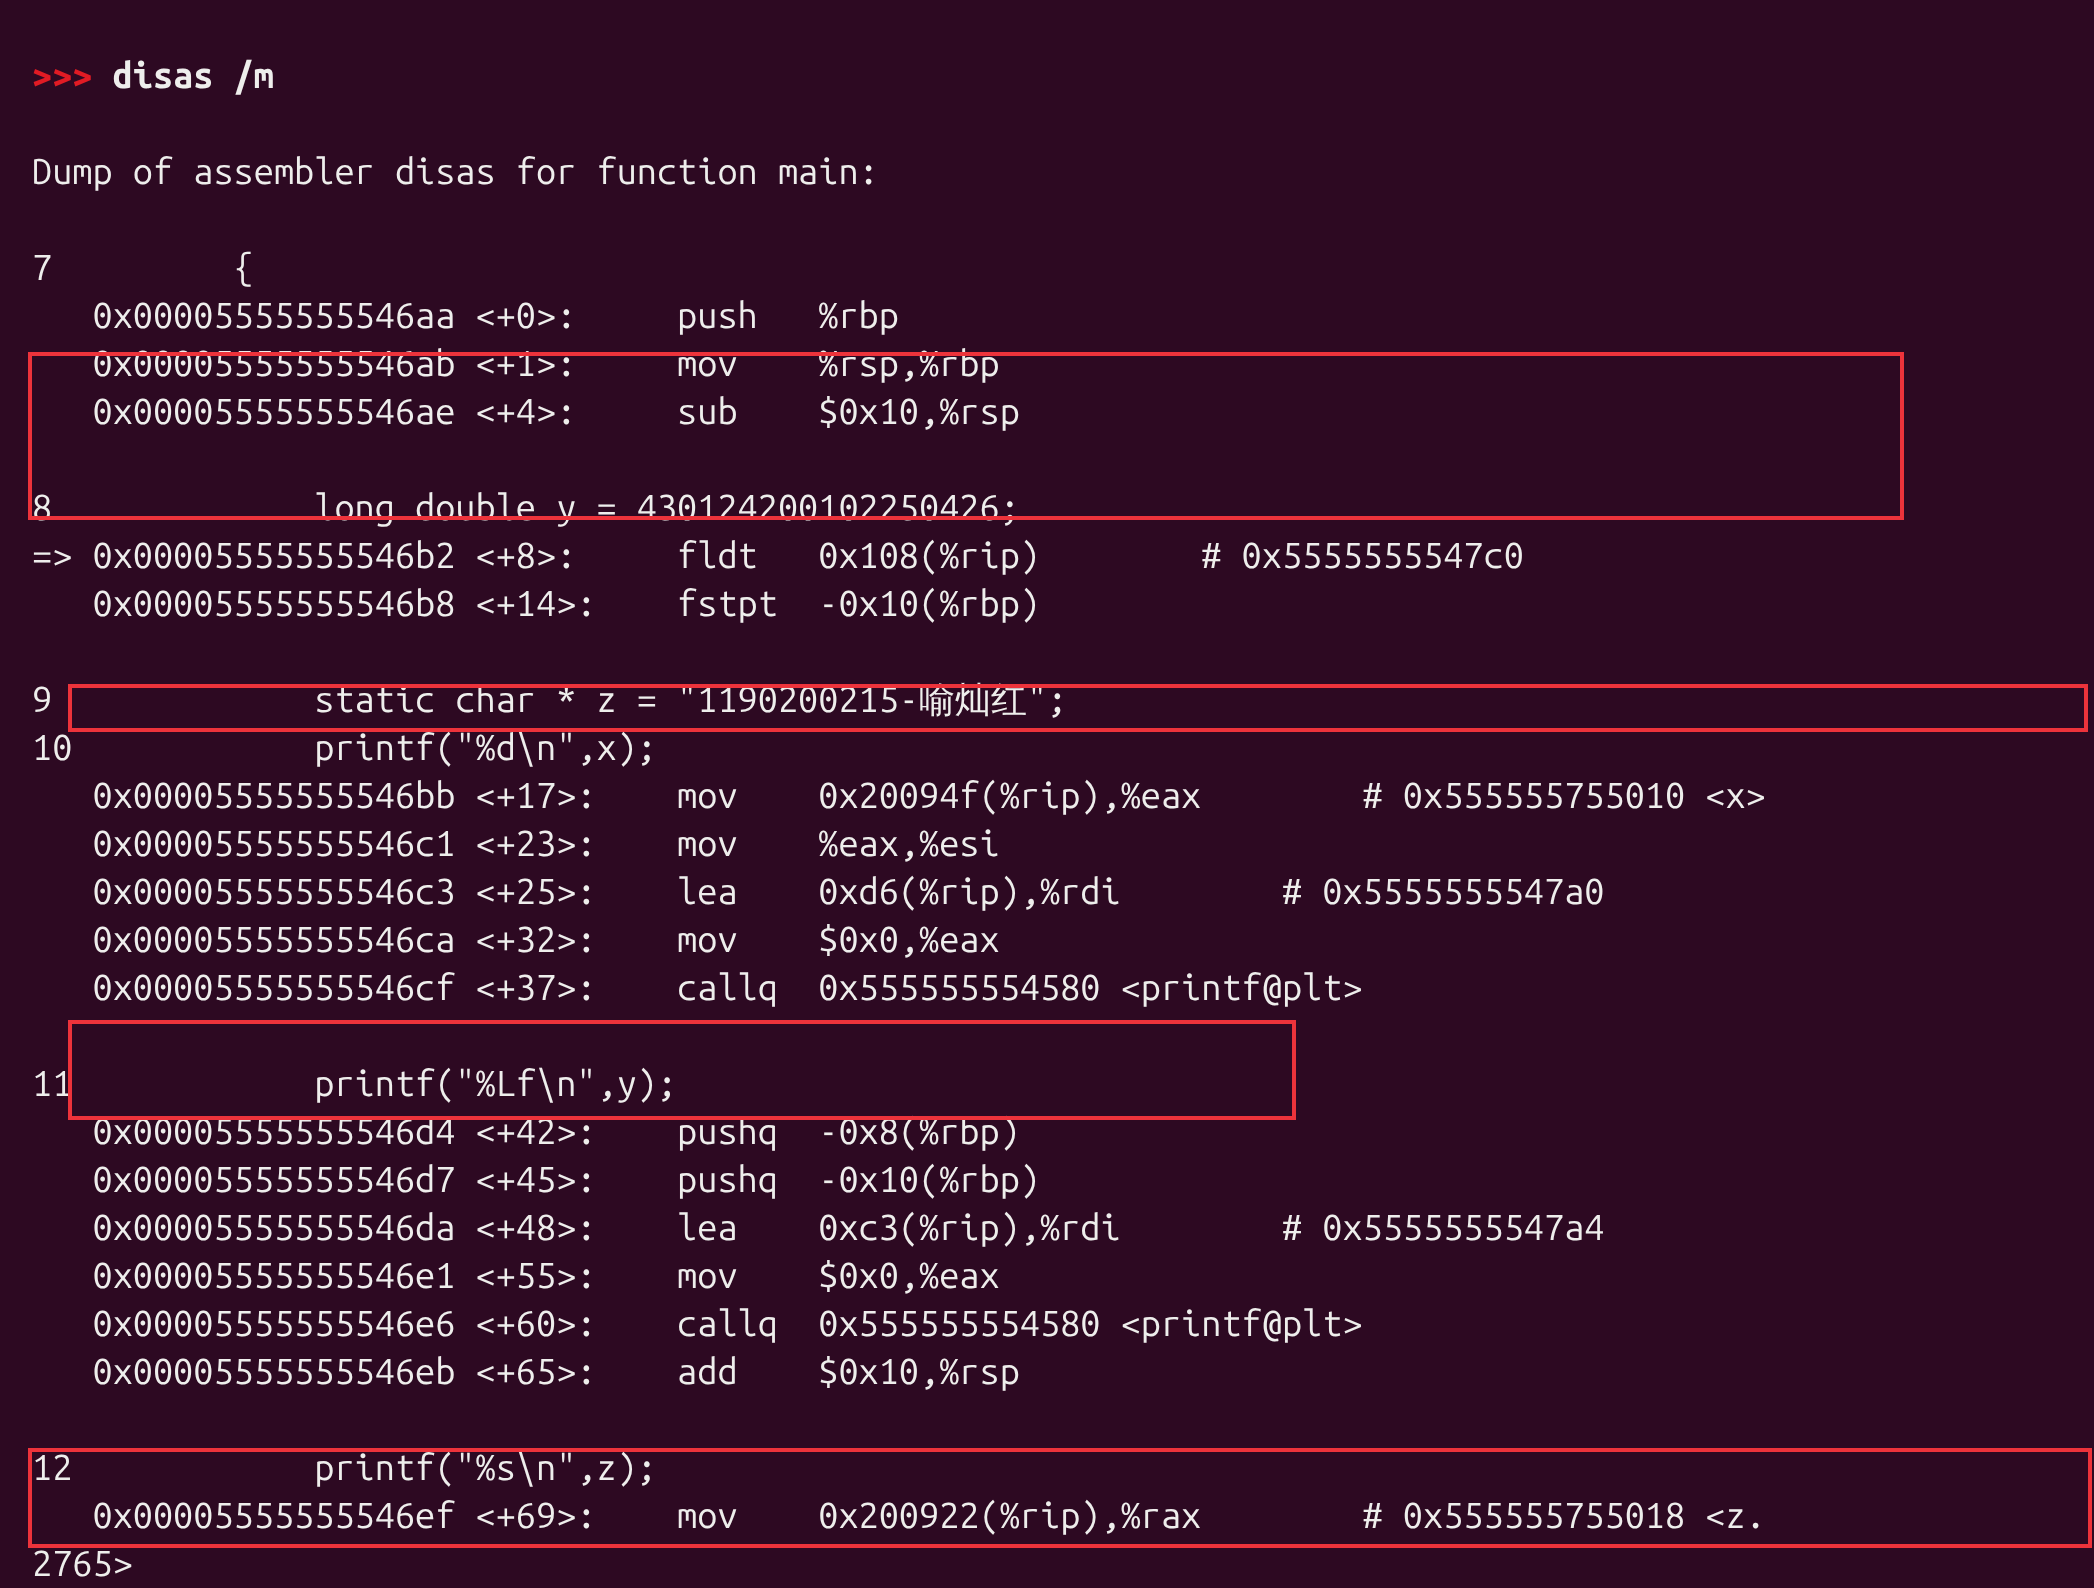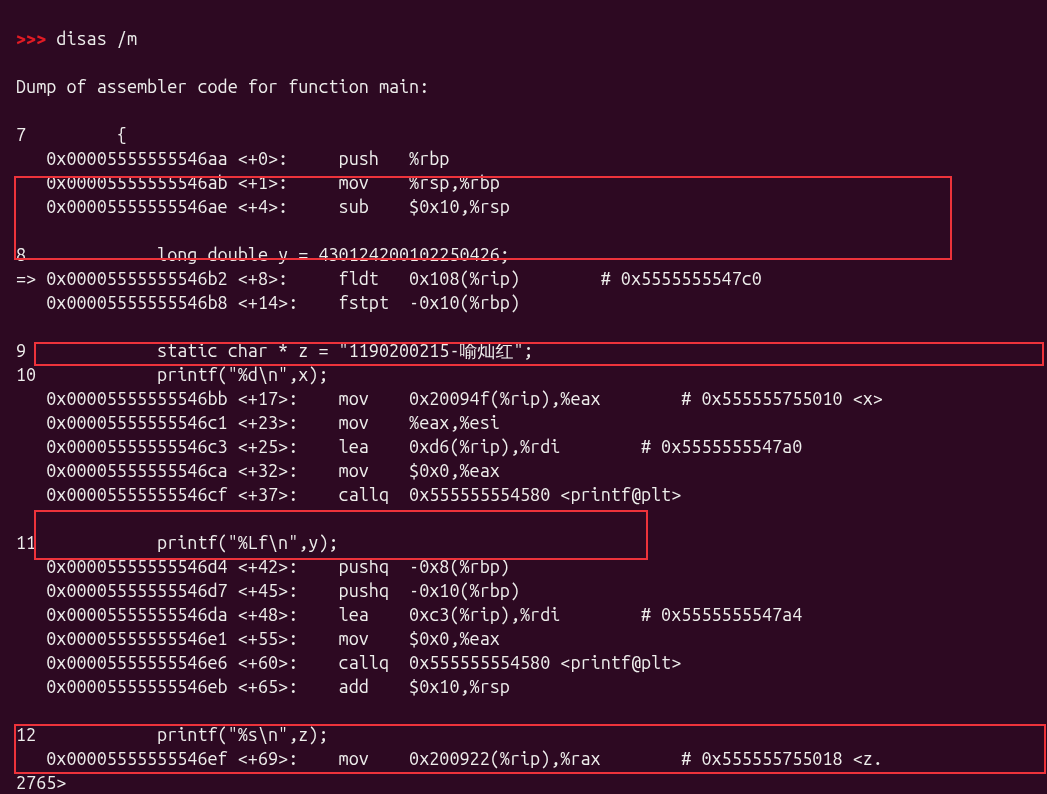--- a/index.html
+++ b/index.html
@@ -13,31 +13,31 @@
     line-height: 24px;
     overflow: hidden;
     color: #eeeeec;
   }
   .terminal {
     padding: 2px 4px 0 16px;
     white-space: pre;
     position: relative;
   }
   .prompt-sym { color: #e01b24; font-weight: bold; }
-  .cmd-line { color: #eeeeec; font-weight: normal; }
+  .cmd-line { color: #eeeeec; font-weight: bold; }
   .line span { white-space: pre; }
 
   
   .hl {
     position: absolute;
     border: 2px solid #ed333b;
     pointer-events: none;
     box-sizing: border-box;
   }
 </style>
 </head>
 <body>
 
 <div class="terminal">
 <div class="line"><span class="prompt-sym">&gt;&gt;&gt; </span><span class="cmd-line">disas /m</span></div>
-<div class="line"><span>Dump of assembler code for function main:</span></div>
+<div class="line"><span>Dump of assembler disas for function main:</span></div>
 <div id="lines"><div class="line"><span>7         {</span></div><div class="line"><span>   0x00005555555546aa &lt;+0&gt;:     push   %rbp</span></div><div class="line"><span>   0x00005555555546ab &lt;+1&gt;:     mov    %rsp,%rbp</span></div><div class="line"><span>   0x00005555555546ae &lt;+4&gt;:     sub    $0x10,%rsp</span></div><div class="line"><span> </span></div><div class="line"><span>8             long double y = 430124200102250426;</span></div><div class="line"><span>=&gt; 0x00005555555546b2 &lt;+8&gt;:     fldt   0x108(%rip)        # 0x5555555547c0</span></div><div class="line"><span>   0x00005555555546b8 &lt;+14&gt;:    fstpt  -0x10(%rbp)</span></div><div class="line"><span> </span></div><div class="line"><span>9             static char * z = "1190200215-喻灿红";</span></div><div class="line"><span>10            printf("%d\n",x);</span></div><div class="line"><span>   0x00005555555546bb &lt;+17&gt;:    mov    0x20094f(%rip),%eax        # 0x555555755010 &lt;x&gt;</span></div><div class="line"><span>   0x00005555555546c1 &lt;+23&gt;:    mov    %eax,%esi</span></div><div class="line"><span>   0x00005555555546c3 &lt;+25&gt;:    lea    0xd6(%rip),%rdi        # 0x5555555547a0</span></div><div class="line"><span>   0x00005555555546ca &lt;+32&gt;:    mov    $0x0,%eax</span></div><div class="line"><span>   0x00005555555546cf &lt;+37&gt;:    callq  0x555555554580 &lt;printf@plt&gt;</span></div><div class="line"><span> </span></div><div class="line"><span>11            printf("%Lf\n",y);</span></div><div class="line"><span>   0x00005555555546d4 &lt;+42&gt;:    pushq  -0x8(%rbp)</span></div><div class="line"><span>   0x00005555555546d7 &lt;+45&gt;:    pushq  -0x10(%rbp)</span></div><div class="line"><span>   0x00005555555546da &lt;+48&gt;:    lea    0xc3(%rip),%rdi        # 0x5555555547a4</span></div><div class="line"><span>   0x00005555555546e1 &lt;+55&gt;:    mov    $0x0,%eax</span></div><div class="line"><span>   0x00005555555546e6 &lt;+60&gt;:    callq  0x555555554580 &lt;printf@plt&gt;</span></div><div class="line"><span>   0x00005555555546eb &lt;+65&gt;:    add    $0x10,%rsp</span></div><div class="line"><span> </span></div><div class="line"><span>12            printf("%s\n",z);</span></div><div class="line"><span>   0x00005555555546ef &lt;+69&gt;:    mov    0x200922(%rip),%rax        # 0x555555755018 &lt;z.</span></div><div class="line"><span>2765&gt;</span></div></div>
 <div class="hl" style="top: 176px; left: 14px; width: 938px; height: 84px;"></div><div class="hl" style="top: 342px; left: 34px; width: 1010px; height: 24px;"></div><div class="hl" style="top: 510px; left: 34px; width: 614px; height: 50px;"></div><div class="hl" style="top: 724px; left: 14px; width: 1032px; height: 50px;"></div></div>
 
 </body></html>

